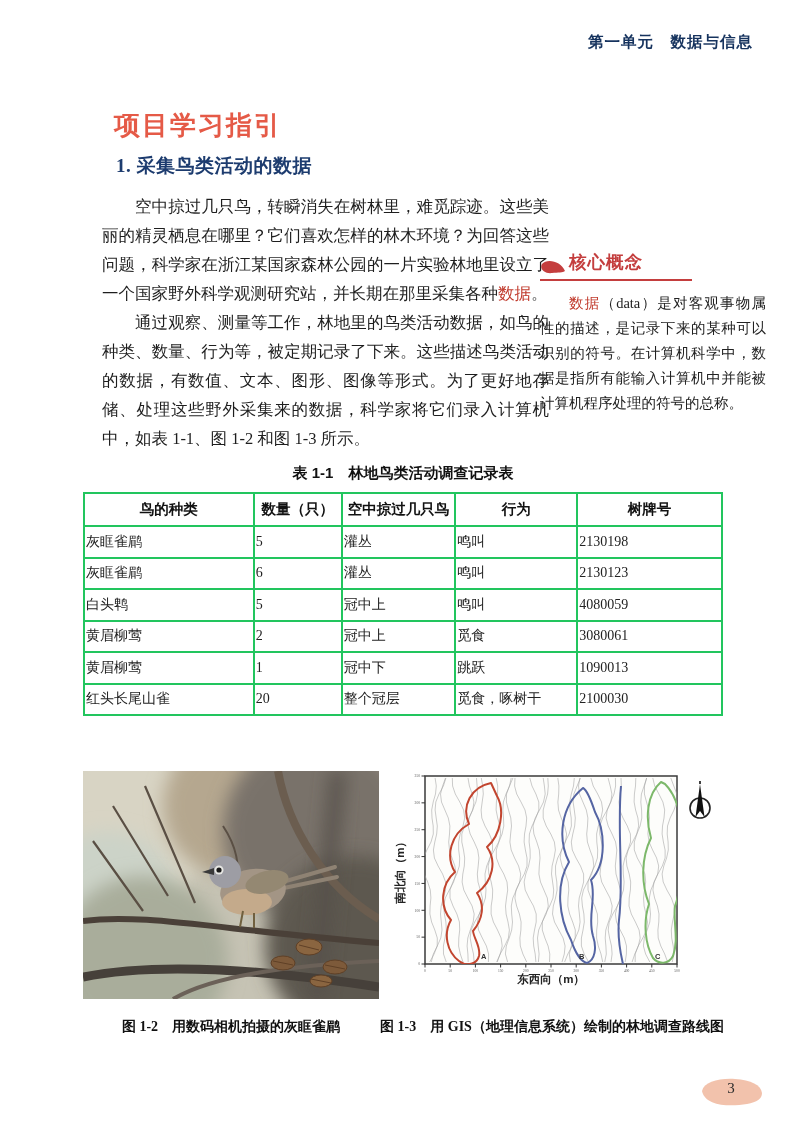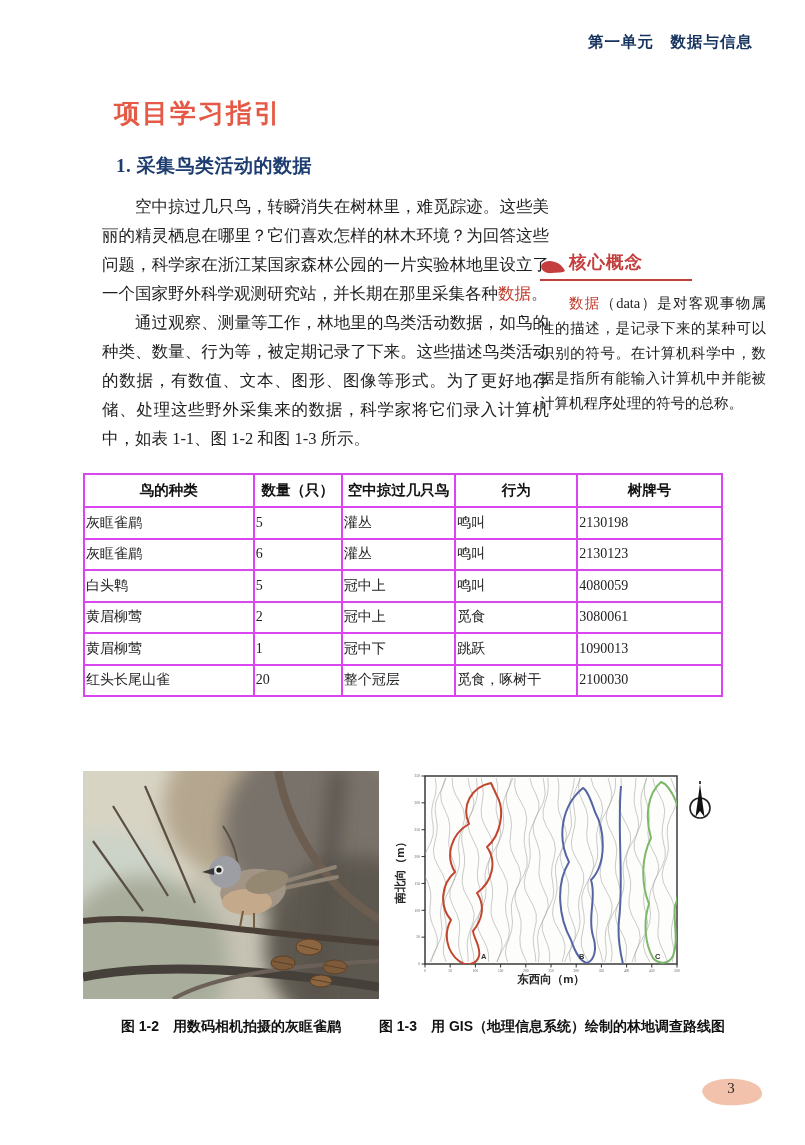--- a/index.html
+++ b/index.html
@@ -1,20 +1,20 @@
 <!DOCTYPE html>
 <html><head>
 <meta charset="utf-8">
 <style>
   html,body{margin:0;padding:0;background:#ffffff;}
   #page{position:relative;width:803px;height:1145px;background:#ffffff;overflow:hidden;
         font-family:"Liberation Serif","DejaVu Serif",serif;color:#1c1c1c;}
   .running-head{position:absolute;top:32px;right:50px;font-size:15.5px;font-weight:bold;
         color:#16335e;letter-spacing:1px;}
-  .proj-title{position:absolute;left:114px;top:96px;margin:0;font-size:26px;font-weight:bold;
+  .proj-title{position:absolute;left:114px;top:108px;margin:0;font-size:26px;font-weight:bold;
         color:#e55a47;font-family:"Liberation Sans","DejaVu Sans",sans-serif;letter-spacing:2px;}
   .sec-title{position:absolute;left:116px;top:153px;margin:0;font-size:19px;font-weight:bold;
         color:#1d3c6f;letter-spacing:0.5px;}
   .bodycol{position:absolute;left:102px;top:192px;width:447px;}
   .para{margin:0;font-size:16.5px;line-height:1.76;text-align:justify;text-indent:2em;color:#1e1e1e;}
   .red{color:#c0392b;}
   
   .sidebar{position:absolute;left:540px;top:250px;width:226px;}
   .sb-head{display:flex;align-items:flex-end;gap:3px;border-bottom:2px solid #c43e3e;
         padding-bottom:5px;width:152px;}
@@ -22,32 +22,32 @@
         font-family:"Liberation Sans","DejaVu Sans",sans-serif;}
   .sb-body{margin:10px 0 0 0;font-size:14.5px;line-height:1.72;text-align:justify;
         text-indent:2em;color:#222;}
   
   .tablewrap{position:absolute;left:83px;top:464px;width:640px;}
   .tbl-title{text-align:center;font-weight:bold;font-size:15px;color:#111;
         font-family:"Liberation Sans","DejaVu Sans",sans-serif;}
   .tbl-meta{text-align:center;font-size:13.5px;font-style:italic;color:#222;margin-top:7px;
         letter-spacing:1px;}
   table{border-collapse:collapse;width:100%;margin-top:9px;table-layout:fixed;}
-  th,td{border:2px solid #d946ef;background:#fff;}
+  th,td{border:2px solid #22c55e;background:#fff;}
   th{height:29px;font-size:14.5px;font-weight:bold;color:#111;
         font-family:"Liberation Sans","DejaVu Sans",sans-serif;}
   td{height:27.5px;font-size:14px;color:#222;}
   .c1{width:26.6%}.c2{width:13.8%}.c3{width:17.8%}.c4{width:19.1%}.c5{width:22.7%}
   
   .fig-photo{position:absolute;left:83px;top:771px;width:296px;height:228px;margin:0;}
   .fig-map{position:absolute;left:393px;top:770px;width:332px;height:220px;margin:0;}
   .fig-note{position:absolute;left:393px;top:992px;width:332px;text-align:center;
         font-size:13.5px;color:#222;}
   .cap{position:absolute;top:1018px;font-weight:bold;font-size:14px;color:#111;
-        font-family:Liberation Sans, sans-serif;text-align:center;}
+        font-family:Liberation Serif, serif;text-align:center;}
   .cap-left{left:83px;width:296px;}
   .cap-right{left:376px;width:352px;}
   .page-badge{position:absolute;left:697px;top:1076px;width:68px;height:32px;}
   .page-badge .num{position:absolute;left:0;top:4px;width:100%;text-align:center;
         font-size:15px;color:#2b2b2b;}
   svg{display:block;}
 </style>
 </head>
 <body>
 
@@ -67,20 +67,21 @@
     <div class="sb-head">
       <svg width="26" height="17" viewBox="0 0 26 17">
         <path d="M25,14 C21,4 7,1 2,7 C-1,12 5,17 12,16 C18,15.5 23,15.5 25,14 Z" fill="#c43e3e"></path>
       </svg>
       <span class="sb-title">核心概念</span>
     </div>
     <p class="sb-body"><span class="red">数据</span><span>（data）是对客观事物属性的描述，是记录下来的某种可以识别的符号。在计算机科学中，数据是指所有能输入计算机中并能被计算机程序处理的符号的总称。</span></p>
   </aside>
 
   <div class="tablewrap">
+    <div class="tbl-title">表 1-1　林地鸟类活动调查记录表</div>
     <table>
       <colgroup>
           <col class="c1">
           <col class="c2">
           <col class="c3">
           <col class="c4">
           <col class="c5">
         </colgroup>
       <thead>
           <tr id="thead-row">

